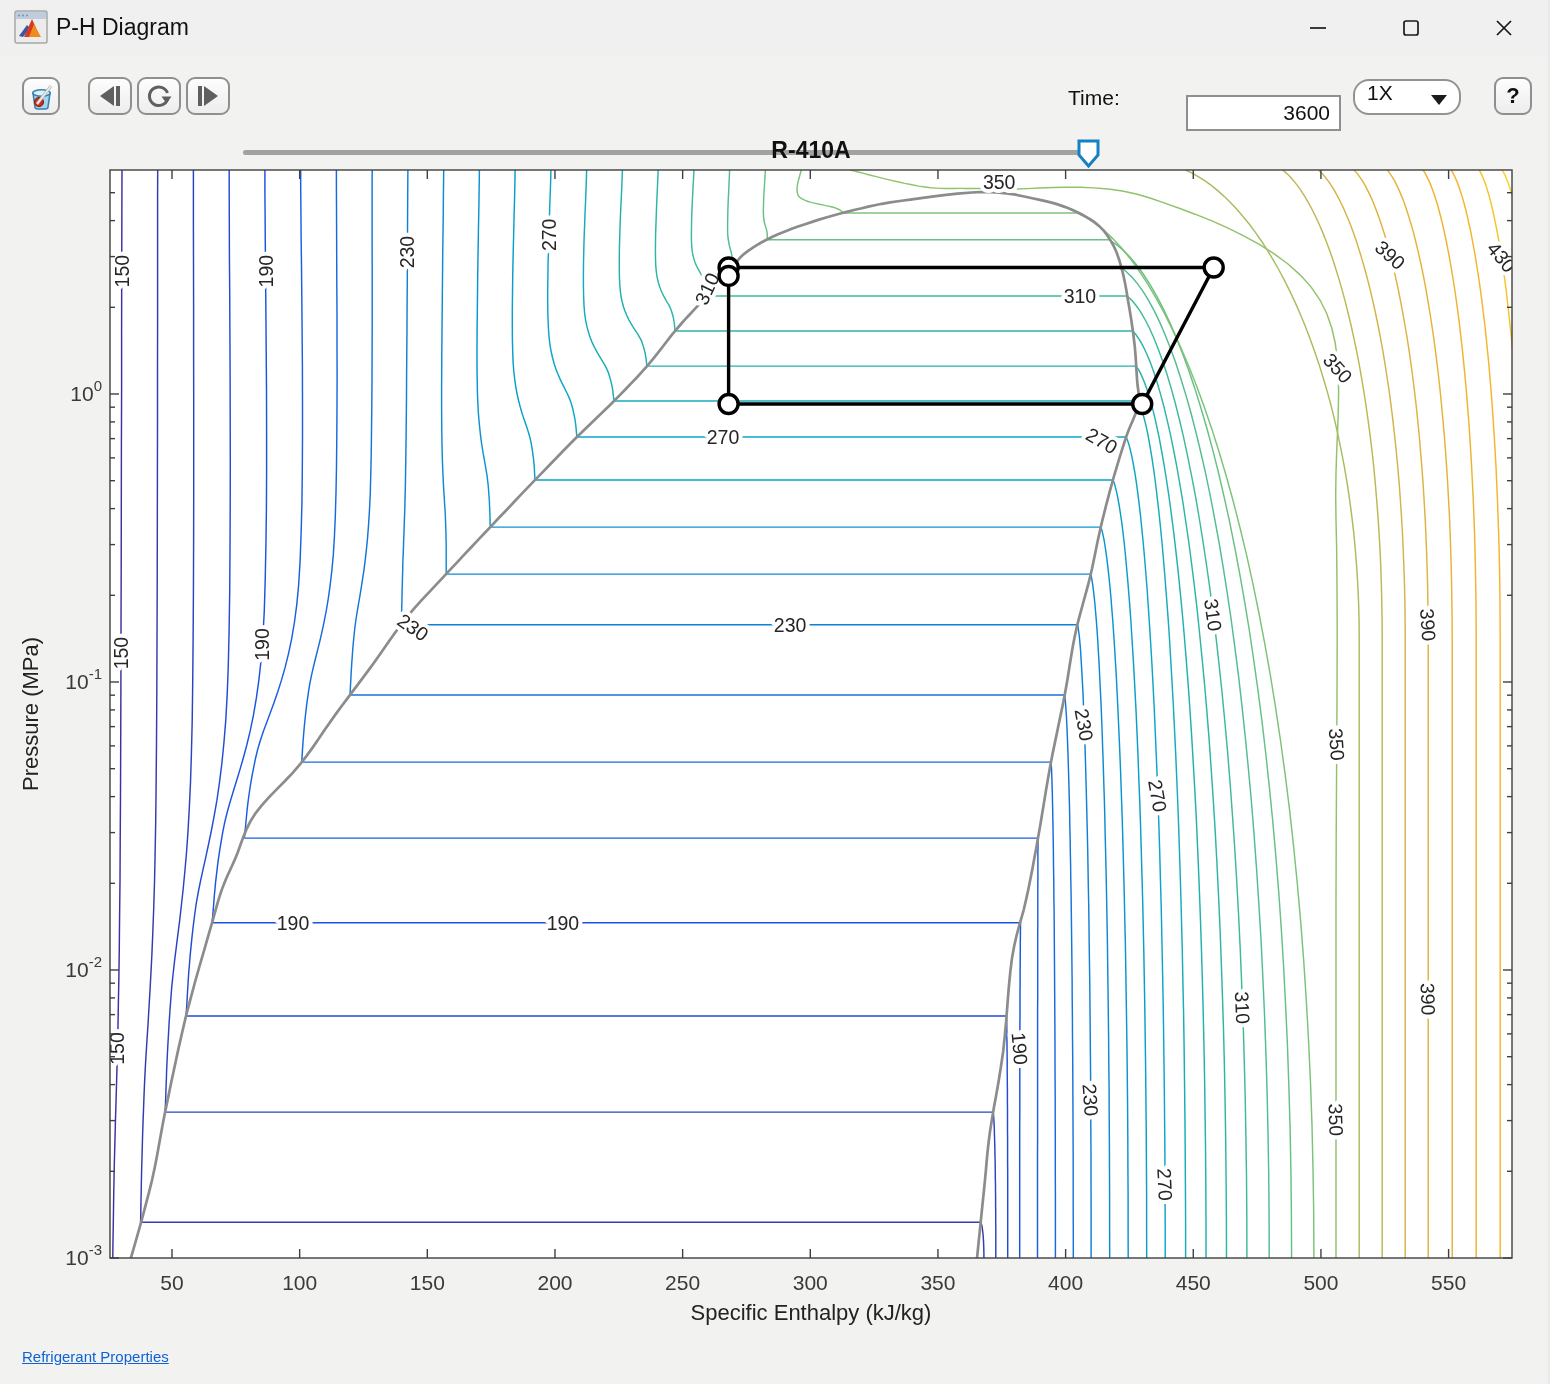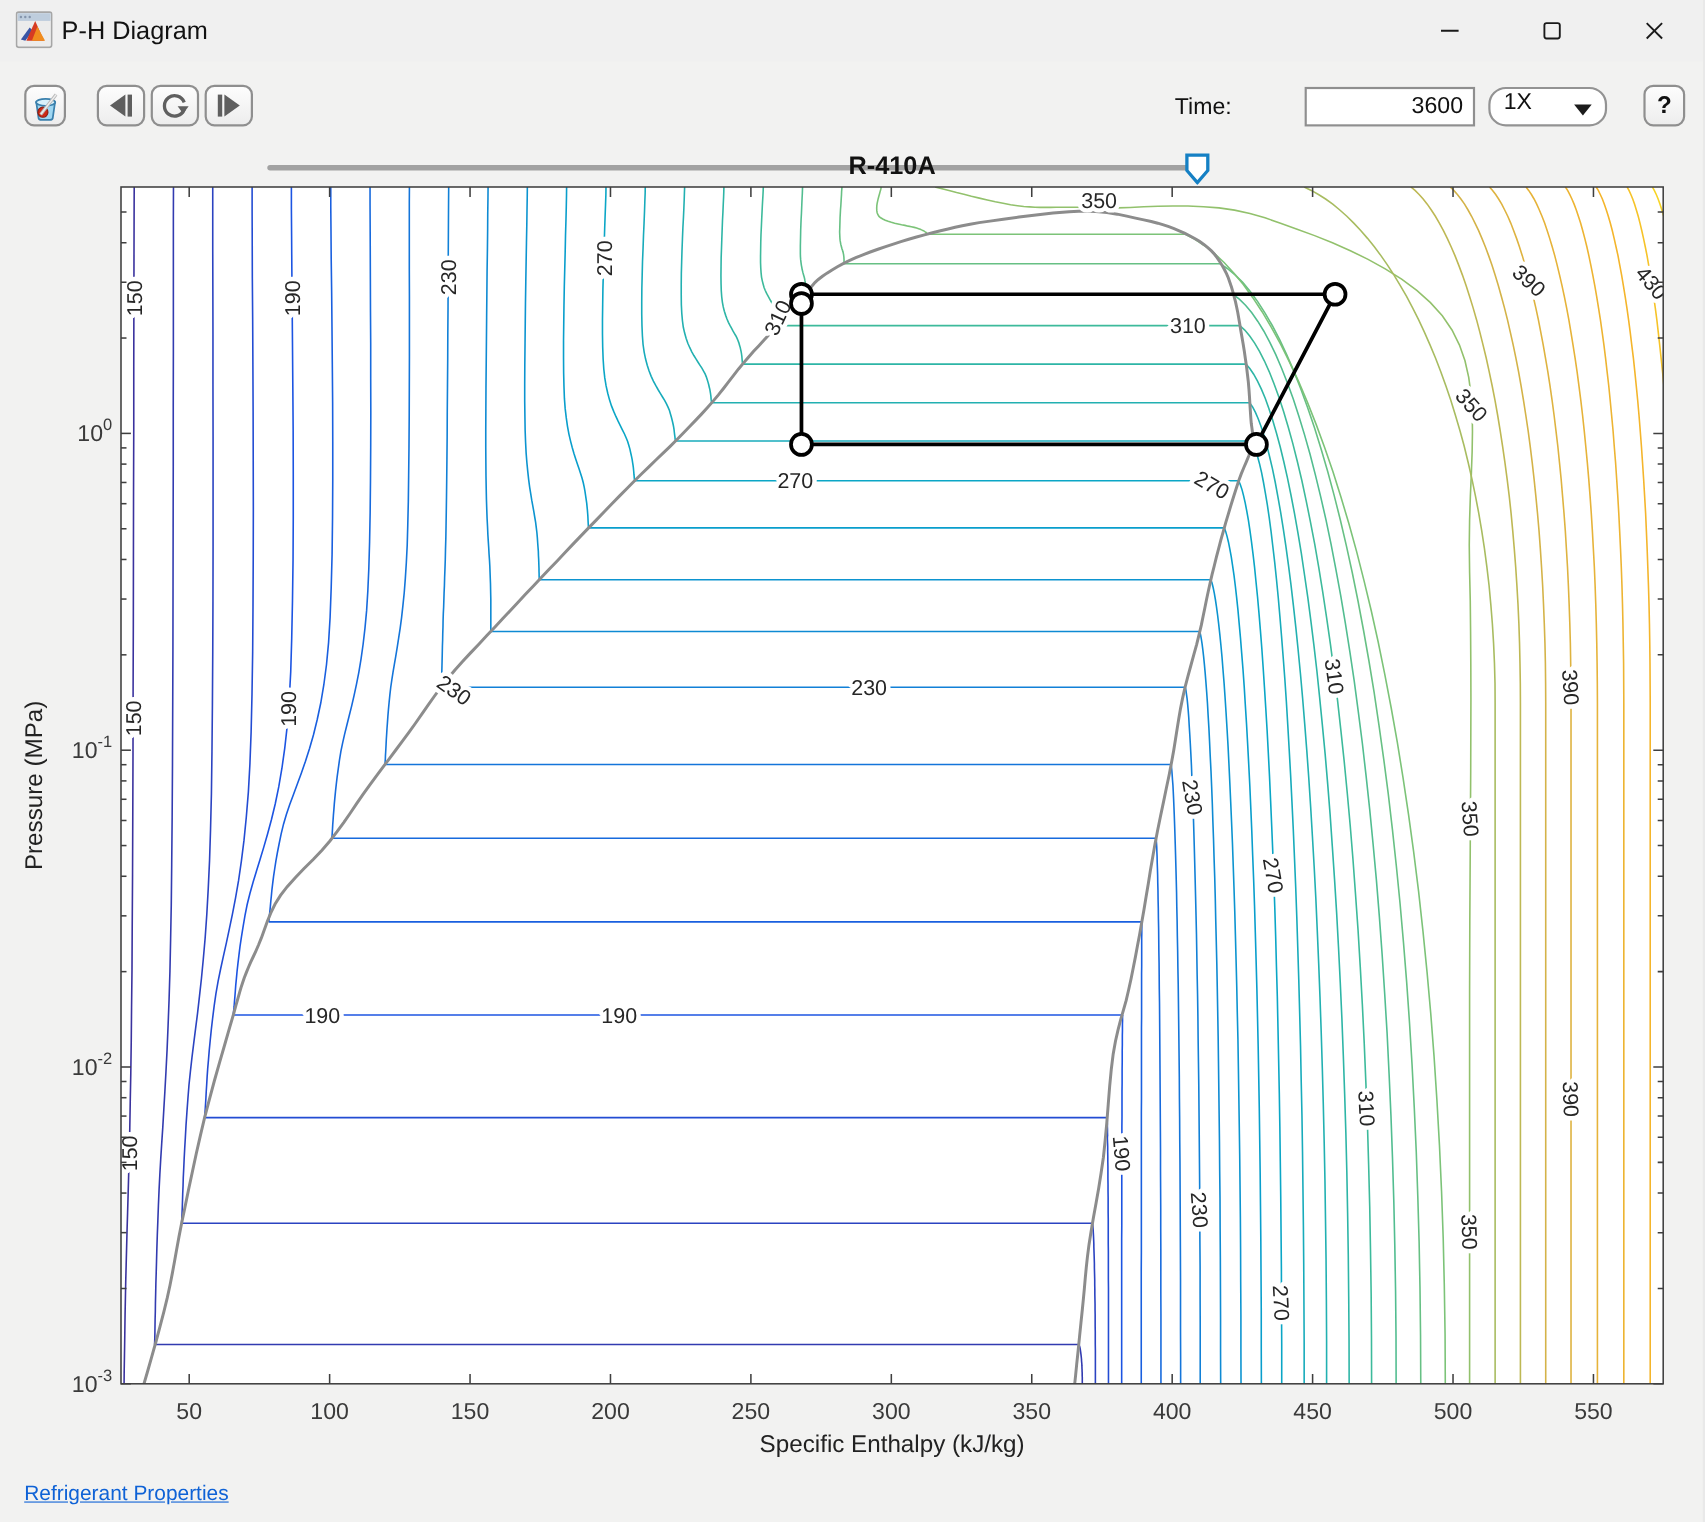--- a/index.html
+++ b/index.html
@@ -13,28 +13,28 @@
   
   #toolbar{position:absolute;left:0;top:56px;width:100%;height:80px;background:#f2f2f1;}
   .tbtn{position:absolute;top:21px;height:38px;background:linear-gradient(#fdfdfd,#ededed);border:2px solid #8f8f8f;border-radius:9px;display:flex;align-items:center;justify-content:center;box-sizing:border-box;}
   #btn-paint{left:22px;width:38px;}
   #btn-stepback{left:88px;width:44px;}
   #btn-replay{left:137px;width:44px;}
   #btn-stepfwd{left:186px;width:44px;}
   #slider-track{position:absolute;left:243px;top:94px;width:855px;height:5px;background:#a2a2a2;border-radius:3px;}
   #slider-thumb{position:absolute;left:1077px;top:83px;width:23px;height:29px;}
   #time-label{position:absolute;left:1068px;top:30px;font-size:21px;color:#111;}
-  #time-field{position:absolute;left:1186px;top:23px;width:155px;height:36px;background:#fff;border:2px solid #8f8f8f;box-sizing:border-box;font-size:21px;color:#111;text-align:right;padding:4px 9px 0 12px;}
+  #time-field{position:absolute;left:1186px;top:39px;width:155px;height:36px;background:#fff;border:2px solid #8f8f8f;box-sizing:border-box;font-size:21px;color:#111;text-align:right;padding:4px 9px 0 12px;}
   #speed-dd{position:absolute;left:1353px;top:23px;width:108px;height:36px;background:#fff;border:2px solid #939393;border-radius:16px;box-sizing:border-box;font-size:21px;color:#111;display:flex;align-items:flex-start;padding-left:12px;}
   #speed-caret{position:absolute;right:12px;top:14px;width:0;height:0;border-left:8px solid transparent;border-right:8px solid transparent;border-top:10px solid #1c1c1c;}
   #btn-help{left:1494px;width:38px;font-size:22px;font-weight:bold;color:#111;}
   
   #chartwrap{position:absolute;left:0;top:136px;width:1550px;height:1200px;}
   
-  #reflink{position:absolute;left:22px;top:1348px;font-size:19px;color:#0f62d6;text-decoration:underline;cursor:pointer;}
+  #reflink{position:absolute;left:22px;top:1348px;font-size:15px;color:#0f62d6;text-decoration:underline;cursor:pointer;}
 </style>
 </head>
 <body>
 
 <div id="win">
 
   <div id="titlebar">
     <svg id="appicon" viewBox="0 0 34 34">
       <rect x="1" y="1" width="32" height="32" rx="2" fill="#ececec" stroke="#a6a6a6" stroke-width="1.5"></rect>
       <rect x="2" y="2" width="30" height="7" fill="#becddd"></rect>

